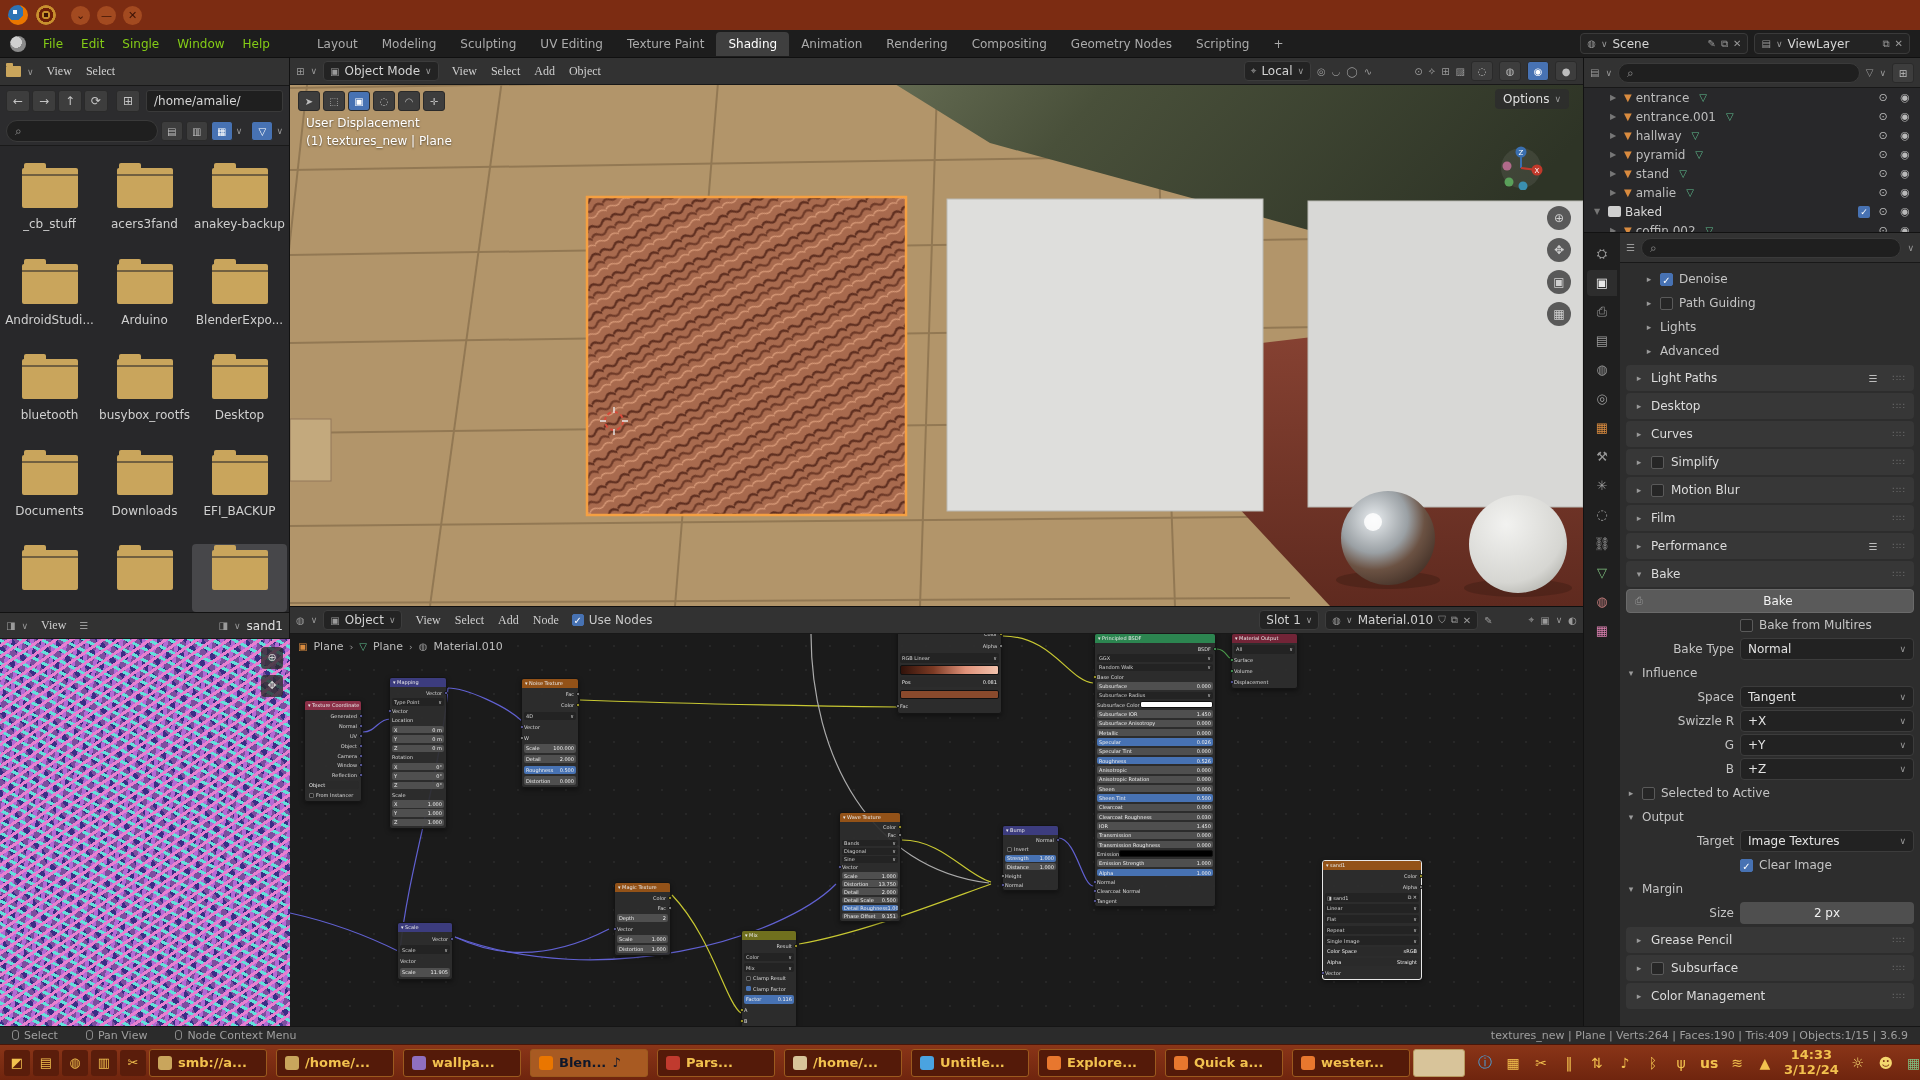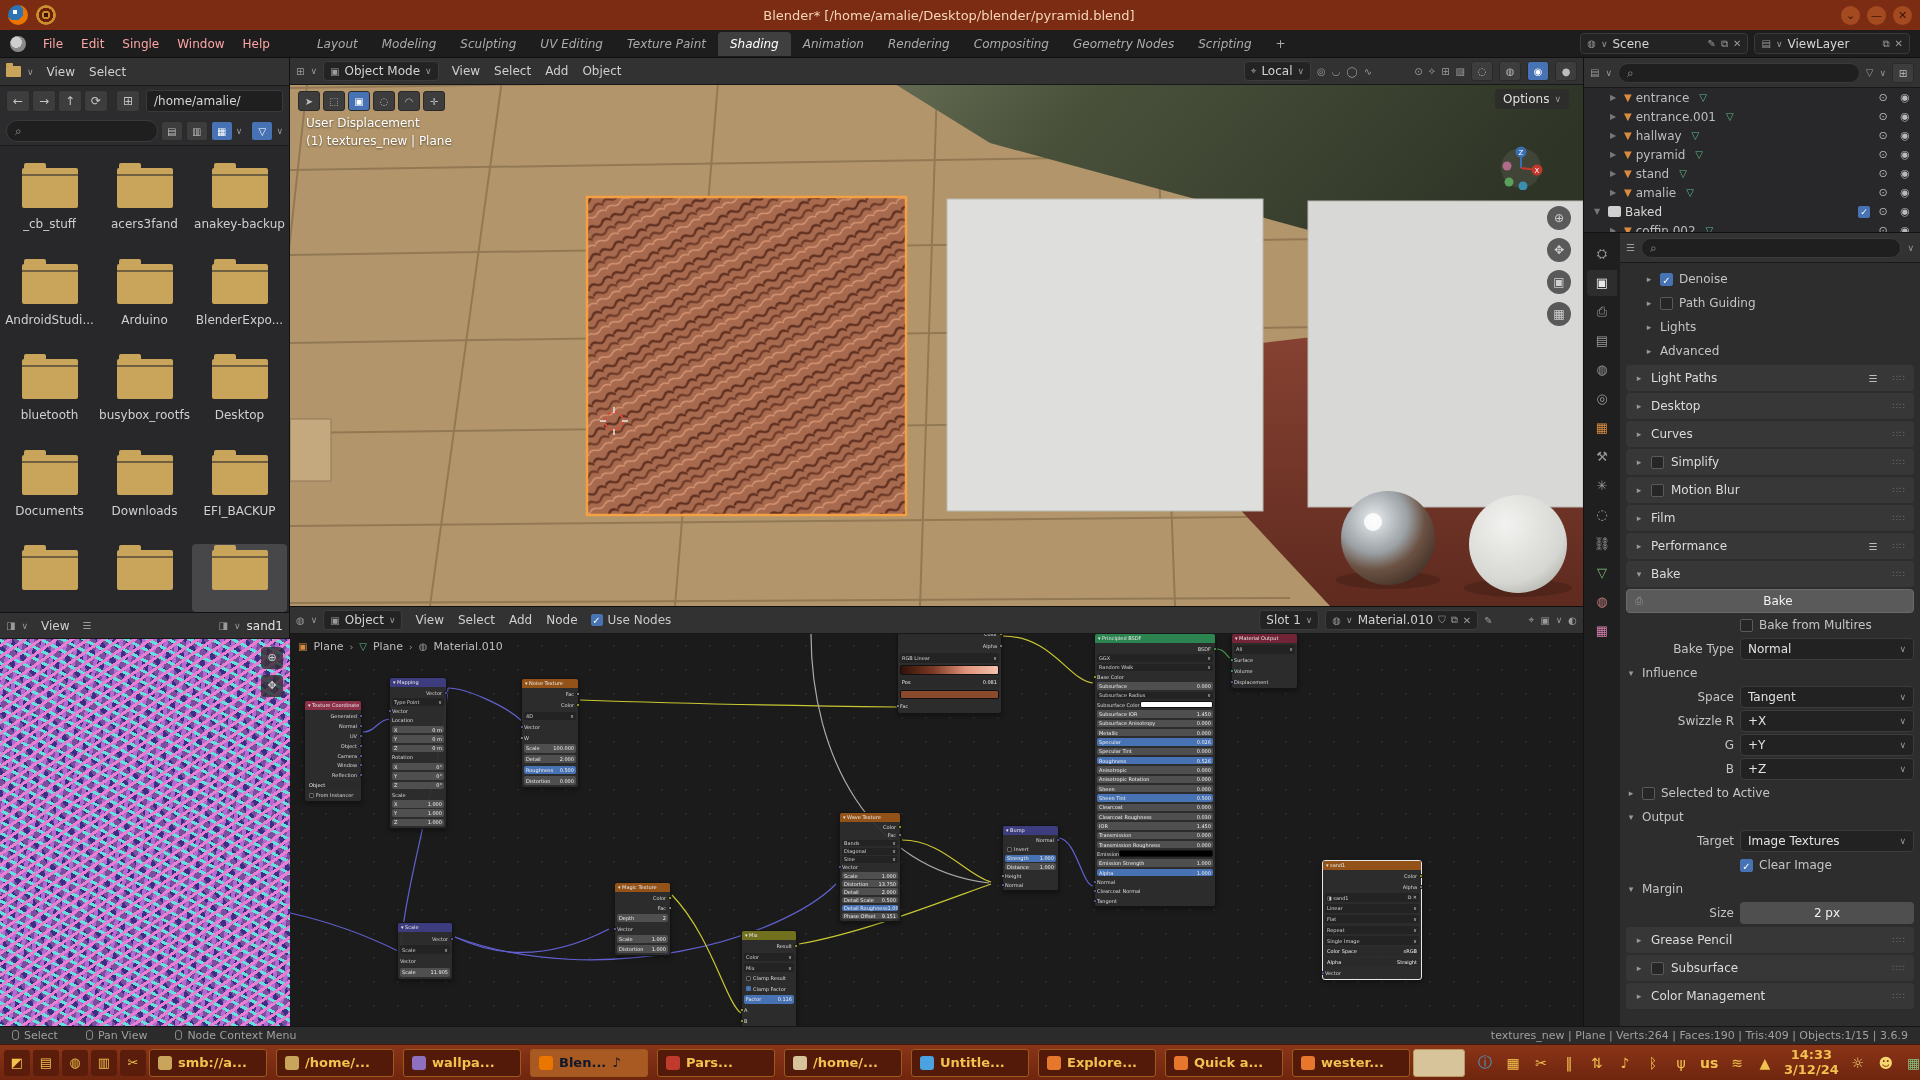--- a/index.html
+++ b/index.html
@@ -11,34 +11,34 @@
   
   #titlebar { left:0; top:0; width:1920px; height:30px; background:#7c2c12; display:flex; align-items:center; padding:0 8px; }
   .blenderlogo { width:20px; height:20px; border-radius:50%; background:radial-gradient(circle at 35% 35%, #fff 0 12%, #2d74b5 13% 45%, #ea7600 46%); margin-right:8px; }
   .targeticon { width:20px; height:20px; border-radius:50%; background:radial-gradient(circle,#3a1205 0 15%,#c8902e 16% 30%,#6e1f08 31% 50%,#c8902e 51% 70%,#6e1f08 71%); margin-right:8px; }
   #wintitle { flex:1; text-align:center; color:#f5d7b8; font-size:13px; }
   .winbtn { width:19px; height:19px; border-radius:50%; background:#a34a20; color:#3a1205; font-size:11px; line-height:19px; text-align:center; margin-left:7px; }
 
   
   #menubar { left:0; top:30px; width:1920px; height:28px; background:#1d1d1d; display:flex; align-items:center; border-bottom:1px solid #101010; }
   .bmini { width:16px; height:16px; border-radius:50%; background:radial-gradient(circle at 38% 38%, #cfcfcf 0 40%, #8a8a8a 41%); margin:0 8px 0 10px; }
-  .menu { padding:4px 9px; color:#fca5a5; }
+  .menu { padding:4px 9px; color:#84cc16; }
   #tabs { display:flex; margin-left:26px; }
-  .tab { padding:5px 12px; color:#ababab; border-radius:4px 4px 0 0;font-style:italic; }
+  .tab { padding:5px 12px; color:#ababab; border-radius:4px 4px 0 0; }
   .tab.active { background:#3f3f3f; color:#fff; }
   #topright { margin-left:auto; display:flex; align-items:center; gap:6px; padding-right:10px; }
   .selwidget { display:flex; align-items:center; background:#232323; border:1px solid #3a3a3a; border-radius:4px; height:21px; padding:0 6px; gap:5px; }
   .selwidget .nm { color:#d6d6d6; min-width:90px; }
   .ic { color:#9a9a9a; font-size:10px; }
   .ic.sm { font-size:9px; }
 
   
   .edhdr { background:#323232; display:flex; align-items:center; gap:6px; padding:0 6px; border-bottom:1px solid #181818; }
   .dropbox { background:#232323; border:1px solid #3c3c3c; border-radius:4px; height:20px; display:flex; align-items:center; gap:5px; padding:0 6px; color:#d2d2d2; }
-  .mitem { padding:3px 7px; color:#cfcfcf; }
+  .mitem { padding:3px 7px; color:#cfcfcf;font-family:Liberation Serif, serif; }
   .toolbtn { width:22px; height:20px; background:#3d3d3d; border:1px solid #2a2a2a; border-radius:3px; color:#bdbdbd; font-size:10px; text-align:center; line-height:19px; }
   .toolbtn.on { background:#4772b3; color:#fff; }
 
   
   #filebrowser { left:0; top:58px; width:290px; height:554px; background:#28282a; border-right:1px solid #121212; }
   #fb-hdr { height:28px; }
   .foldico-sm { width:15px; height:11px; background:#c9a55c; border-radius:1px; position:relative; }
   .foldico-sm::before { content:""; position:absolute; top:-3px; left:0; width:7px; height:3px; background:#c9a55c; border-radius:1px 1px 0 0; }
   #fb-nav { height:30px; display:flex; align-items:center; gap:2px; padding:0 6px; background:#2c2c2e; }
   .navb { width:24px; height:22px; background:#3d3d3d; border:1px solid #2a2a2a; border-radius:3px; color:#c4c4c4; text-align:center; line-height:21px; font-size:12px; }
@@ -151,21 +151,20 @@
   #clock { text-align:center; color:#f2c14e; font-weight:bold; font-size:13px; line-height:1.1; flex:none; }
 </style>
 </head>
 <body>
 
 <div id="root">
 
   <div id="titlebar" class="abs">
     <span class="blenderlogo"></span>
     <span class="targeticon"></span>
-    <span id="wintitle">Blender* [/home/amalie/Desktop/blender/pyramid.blend]</span>
     <span class="winbtn">⌄</span>
     <span class="winbtn">—</span>
     <span class="winbtn">✕</span>
   </div>
 
   <div id="menubar" class="abs">
     <span class="bmini"></span>
     <span id="topmenus" style="display:flex">
         <span class="menu">File</span>
         <span class="menu">Edit</span>

